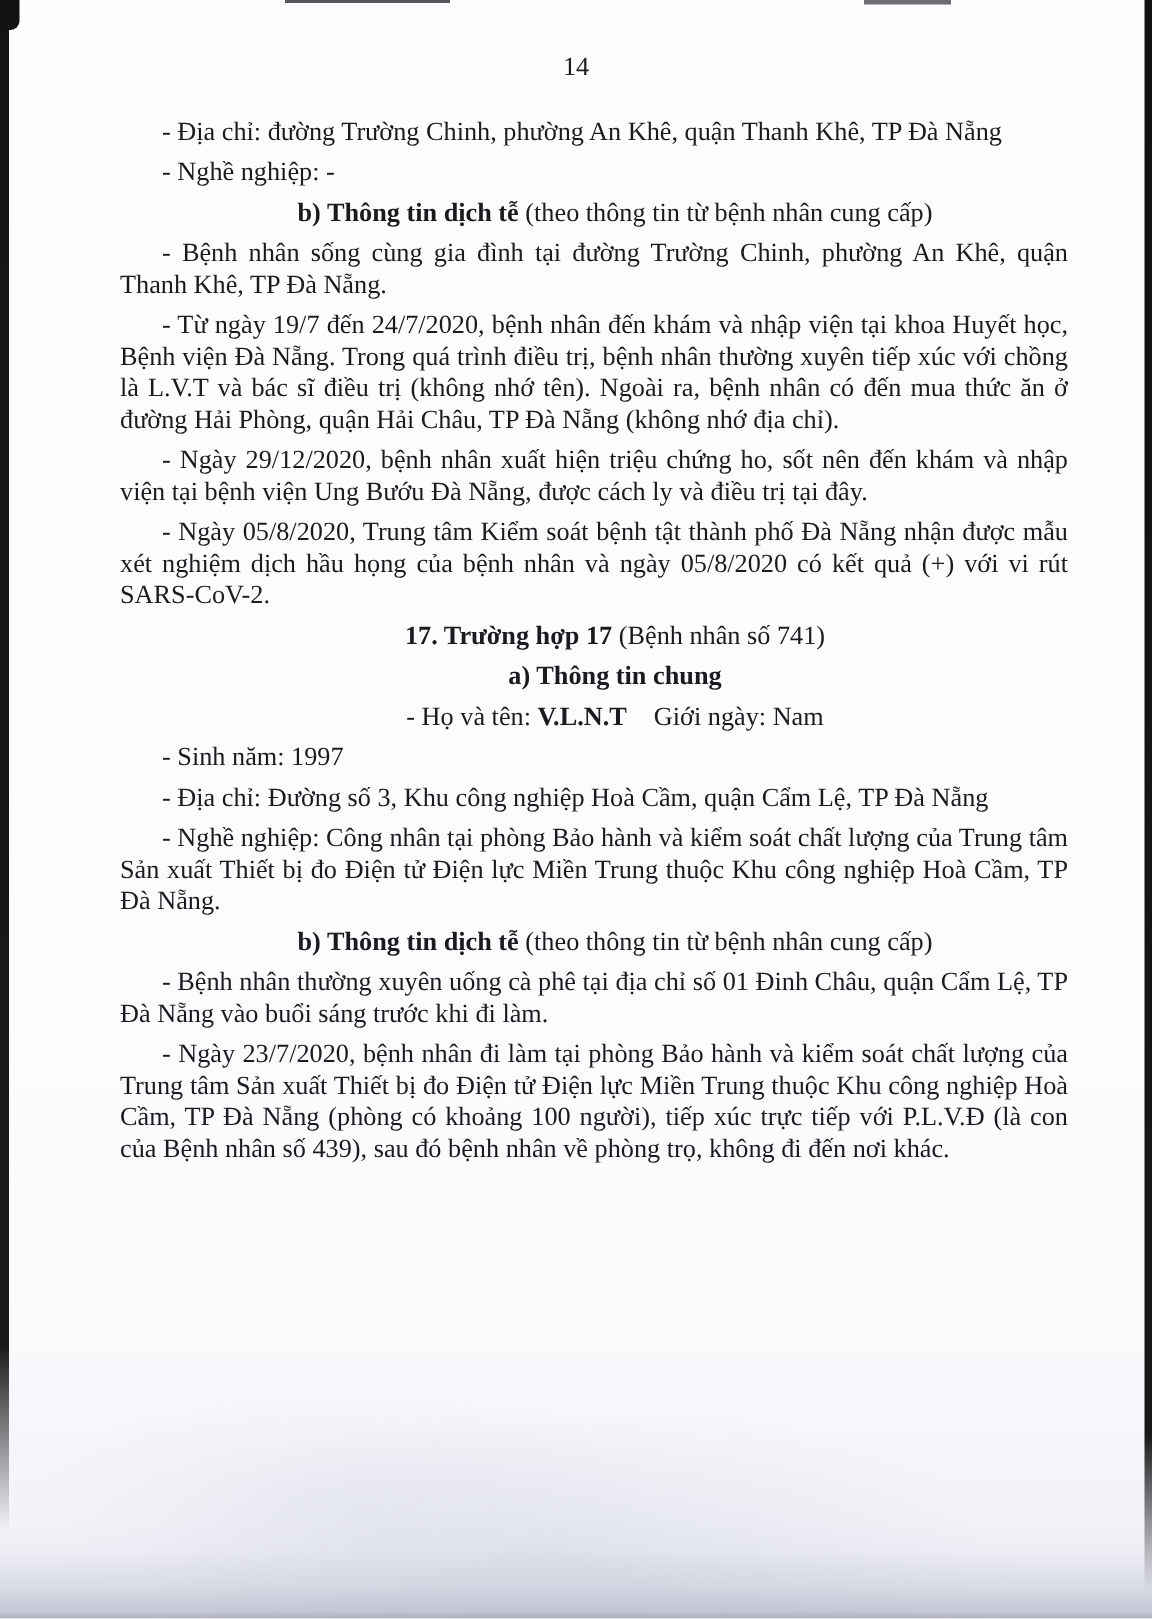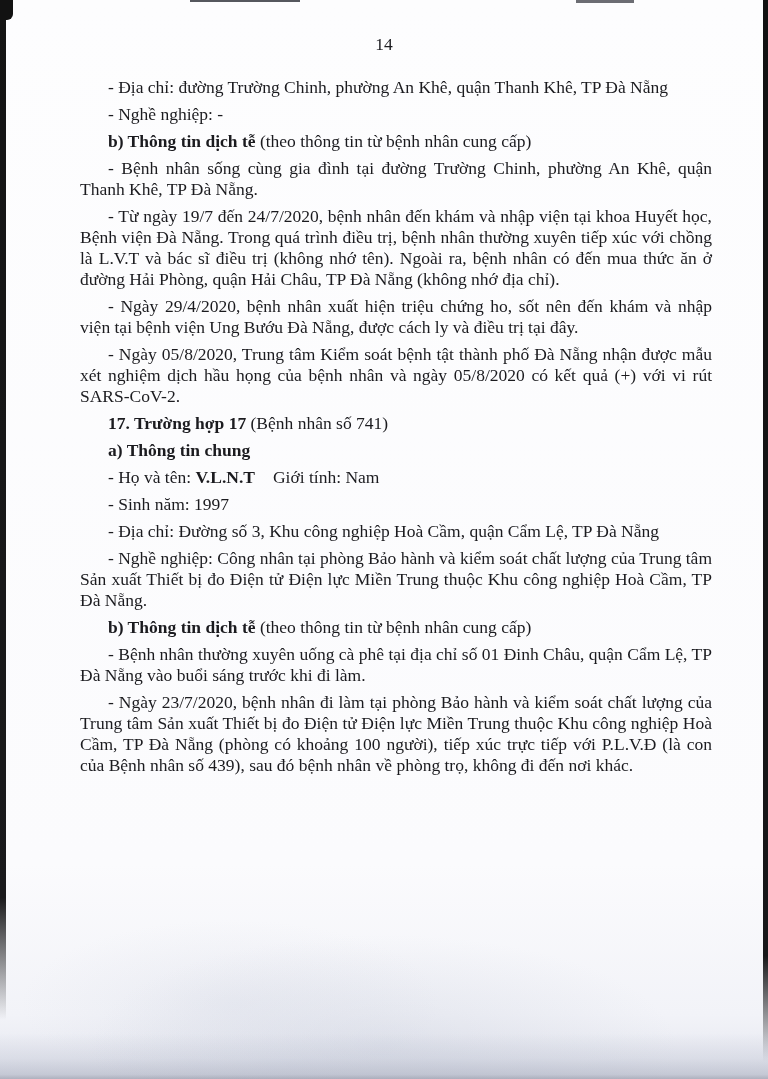--- a/index.html
+++ b/index.html
@@ -32,21 +32,21 @@
     font-size: 17.5px;
     line-height: 21px;
     text-align: justify;
     font-family: Liberation Serif, serif;
   }
   .content p {
     margin: 0 0 6px 0;
     text-indent: 28px;
   }
   .content p.heading-line {
-    text-align: left;
+    text-align: center;
   }
   b { font-weight: bold; }
   .gender {
     margin-left: 18px;
   }
   
   .edge-bar-left {
     position: absolute;
     left: 0; top: 0;
     width: 6px; height: 1020px;
@@ -95,26 +95,26 @@
 
   <div class="page-number">14</div>
 
   <div class="content">
 
     <p>- Địa chỉ: đường Trường Chinh, phường An Khê, quận Thanh Khê, TP Đà Nẵng</p>
     <p>- Nghề nghiệp: -</p>
     <p class="heading-line"><b>b) Thông tin dịch tễ</b><span> (theo thông tin từ bệnh nhân cung cấp)</span></p>
     <p>- Bệnh nhân sống cùng gia đình tại đường Trường Chinh, phường An Khê, quận Thanh Khê, TP Đà Nẵng.</p>
     <p>- Từ ngày 19/7 đến 24/7/2020, bệnh nhân đến khám và nhập viện tại khoa Huyết học, Bệnh viện Đà Nẵng. Trong quá trình điều trị, bệnh nhân thường xuyên tiếp xúc với chồng là L.V.T và bác sĩ điều trị (không nhớ tên). Ngoài ra, bệnh nhân có đến mua thức ăn ở đường Hải Phòng, quận Hải Châu, TP Đà Nẵng (không nhớ địa chỉ).</p>
-    <p>- Ngày 29/4/2020, bệnh nhân xuất hiện triệu chứng ho, sốt nên đến khám và nhập viện tại bệnh viện Ung Bướu Đà Nẵng, được cách ly và điều trị tại đây.</p>
+    <p>- Ngày 29/12/2020, bệnh nhân xuất hiện triệu chứng ho, sốt nên đến khám và nhập viện tại bệnh viện Ung Bướu Đà Nẵng, được cách ly và điều trị tại đây.</p>
     <p>- Ngày 05/8/2020, Trung tâm Kiểm soát bệnh tật thành phố Đà Nẵng nhận được mẫu xét nghiệm dịch hầu họng của bệnh nhân và ngày 05/8/2020 có kết quả (+) với vi rút SARS-CoV-2.</p>
 
     <p class="heading-line"><b>17. Trường hợp 17</b><span> (Bệnh nhân số 741)</span></p>
     <p class="heading-line"><b>a) Thông tin chung</b></p>
-    <p class="heading-line"><span>- Họ và tên: </span><b>V.L.N.T</b><span class="gender">Giới tính: Nam</span></p>
+    <p class="heading-line"><span>- Họ và tên: </span><b>V.L.N.T</b><span class="gender">Giới ngày: Nam</span></p>
     <p>- Sinh năm: 1997</p>
     <p>- Địa chỉ: Đường số 3, Khu công nghiệp Hoà Cầm, quận Cẩm Lệ, TP Đà Nẵng</p>
     <p>- Nghề nghiệp: Công nhân tại phòng Bảo hành và kiểm soát chất lượng của Trung tâm Sản xuất Thiết bị đo Điện tử Điện lực Miền Trung thuộc Khu công nghiệp Hoà Cầm, TP Đà Nẵng.</p>
     <p class="heading-line"><b>b) Thông tin dịch tễ</b><span> (theo thông tin từ bệnh nhân cung cấp)</span></p>
     <p>- Bệnh nhân thường xuyên uống cà phê tại địa chỉ số 01 Đinh Châu, quận Cẩm Lệ, TP Đà Nẵng vào buổi sáng trước khi đi làm.</p>
     <p>- Ngày 23/7/2020, bệnh nhân đi làm tại phòng Bảo hành và kiểm soát chất lượng của Trung tâm Sản xuất Thiết bị đo Điện tử Điện lực Miền Trung thuộc Khu công nghiệp Hoà Cầm, TP Đà Nẵng (phòng có khoảng 100 người), tiếp xúc trực tiếp với P.L.V.Đ (là con của Bệnh nhân số 439), sau đó bệnh nhân về phòng trọ, không đi đến nơi khác.</p>
 
   </div>
 
   <div class="edge-bar-left"></div>

